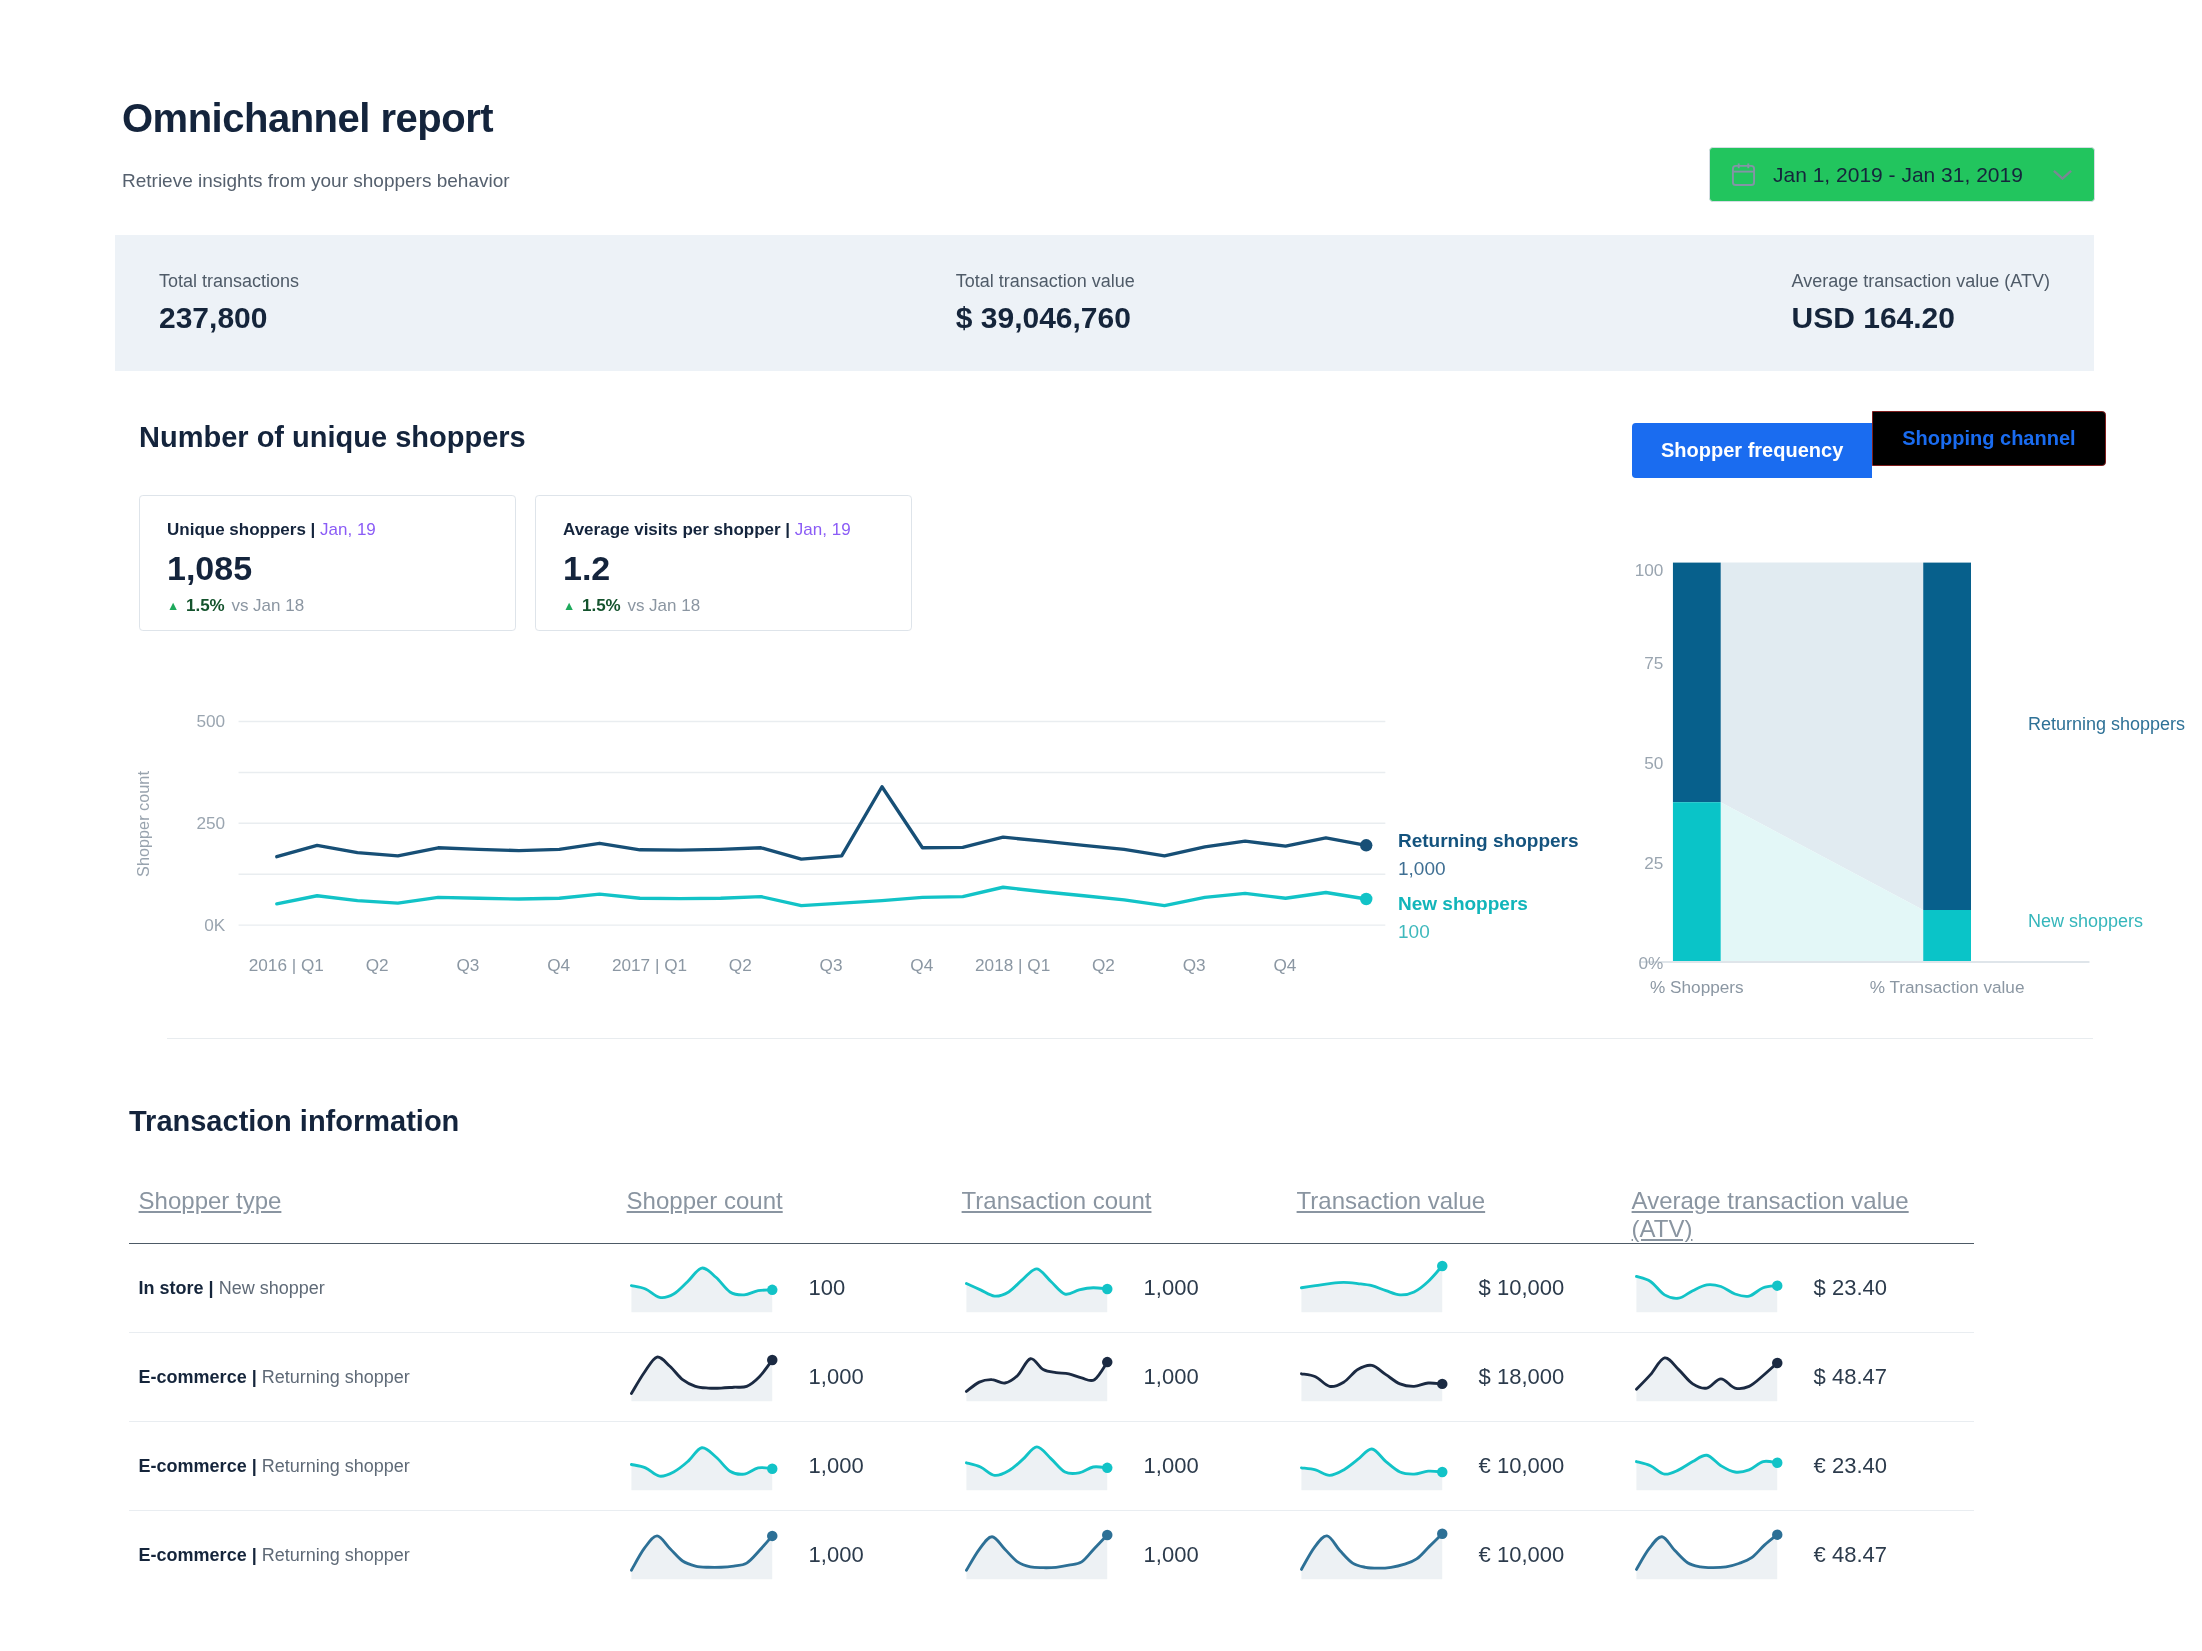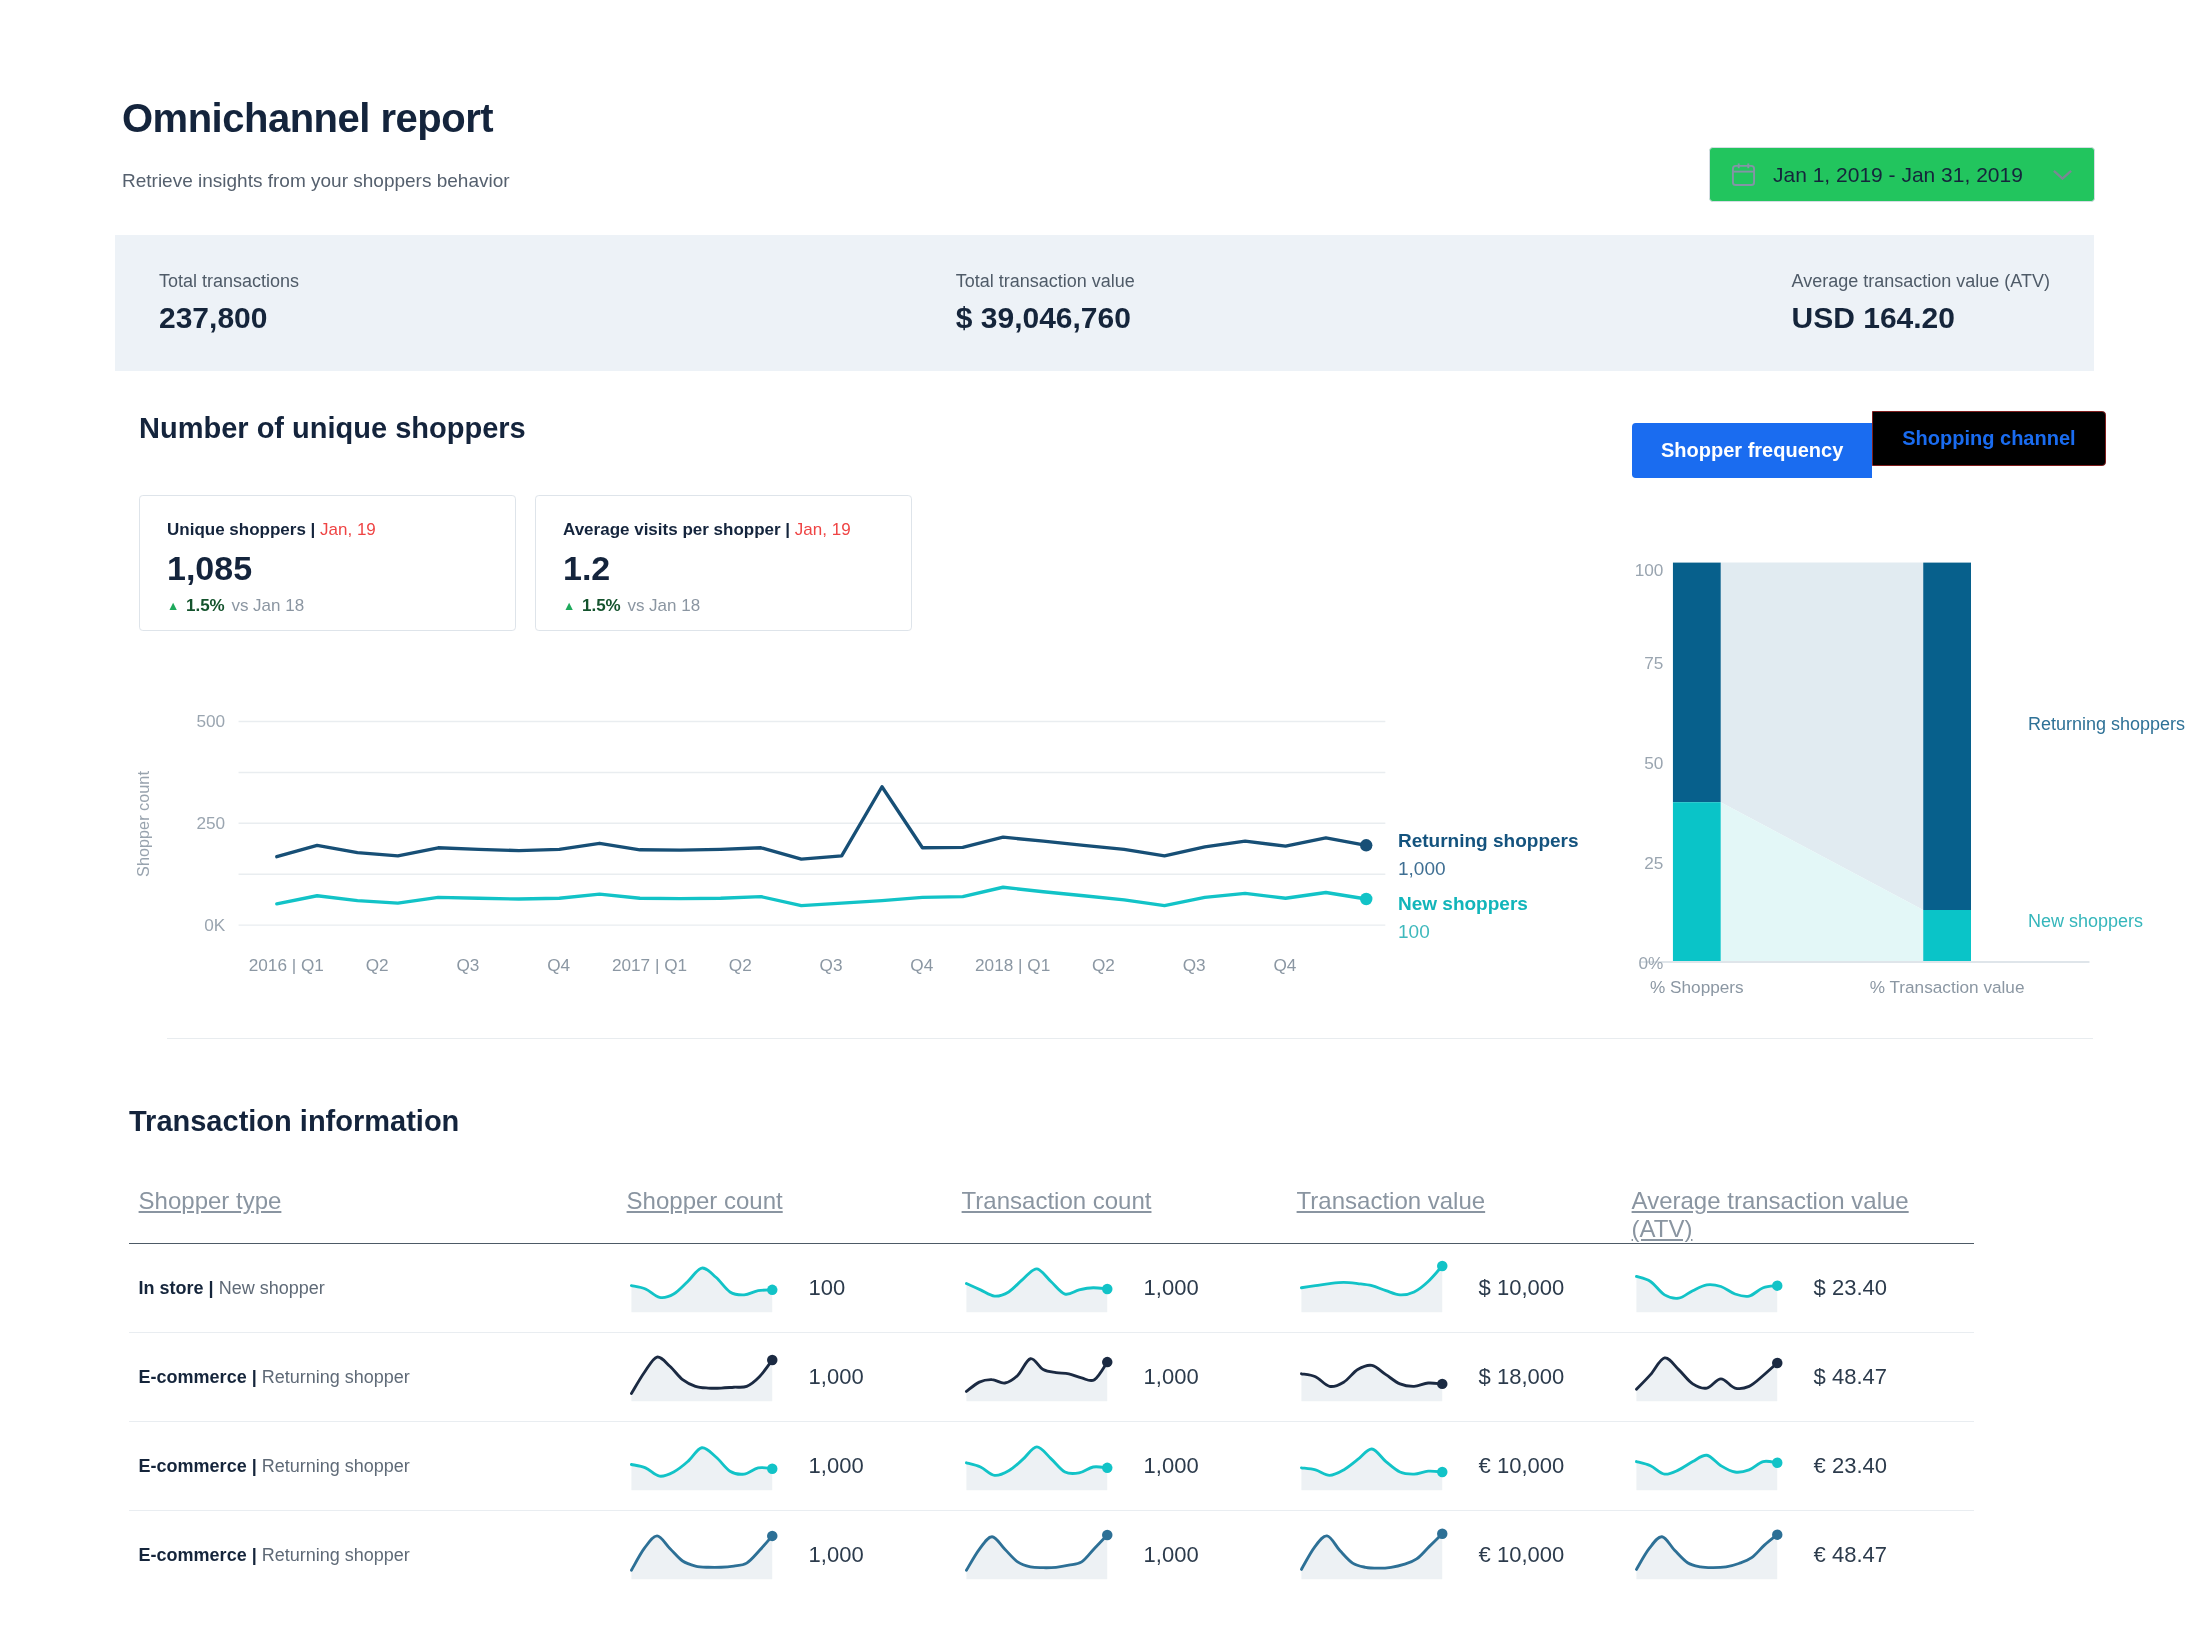--- a/index.html
+++ b/index.html
@@ -13,31 +13,31 @@
     border:1px solid #d6dde4;border-radius:3.8px;background:#22c55e;display:flex;align-items:center;padding:0 21px;gap:17px;cursor:pointer;}
   .datepicker .date-text{font-size:21px;color:#15253b;flex:1;}
   .icon-cal{width:25px;height:25px;}
   .icon-chev{width:21px;height:11.5px;}
 
   .statsbar{position:absolute;left:115px;top:235px;width:1979px;height:136px;background:#edf2f7;
     display:flex;align-items:center;justify-content:space-between;box-sizing:border-box;padding:0 44px;}
   .stat .stat-label{font-size:18px;color:#4f5b68;margin-bottom:8.6px;}
   .stat .stat-value{font-size:30px;font-weight:bold;color:#15253b;}
 
-  .section-title{position:absolute;left:139px;top:412px;font-size:29px;font-weight:bold;color:#14243c;}
+  .section-title{position:absolute;left:139px;top:421px;font-size:29px;font-weight:bold;color:#14243c;}
   .toggle{position:absolute;left:1632px;top:411px;height:55px;display:flex;}
   .toggle .tab{height:55px;display:flex;align-items:center;padding:0 29px;font-size:20px;font-weight:bold;box-sizing:border-box;cursor:pointer;}
   .tab-active{background:#1a6cf0;color:#fff;border-radius:3.8px 0 0 3.8px;margin-top:12px;}
   .tab-inactive{background:#000000;color:#1a6cf0;border:1px solid #7f1d1d;border-radius:0 3.8px 3.8px 0;}
 
   .card{position:absolute;top:495px;width:377px;height:136px;box-sizing:border-box;border:1px solid #dee4ea;border-radius:3.8px;background:#fff;padding:24px 27px;}
   .card1{left:139px;} .card2{left:535px;}
   .card-title{font-size:17px;}
   .card-title .tb{font-weight:bold;color:#14243c;}
-  .card-title .tl{color:#ef4444;}
+  .card-title .tl{color:#8b5cf6;}
   .card-value{margin-top:8.6px;font-size:34px;font-weight:bold;color:#14243c;}
   .card-delta{margin-top:8.6px;font-size:17px;display:flex;align-items:center;gap:6.7px;}
   .delta-ico{color:#1ea95c;font-size:12.4px;}
   .delta-pct{color:#14532d;font-weight:bold;}
   .delta-note{color:#8b96a2;}
 
   .ylabel{position:absolute;left:143px;top:824px;transform:translate(-50%,-50%) rotate(-90deg);font-size:16.3px;color:#98a3ae;white-space:nowrap;}
   #line-svg{position:absolute;left:143px;top:688px;}
   #stack-svg{position:absolute;left:1625px;top:554px;}
 

